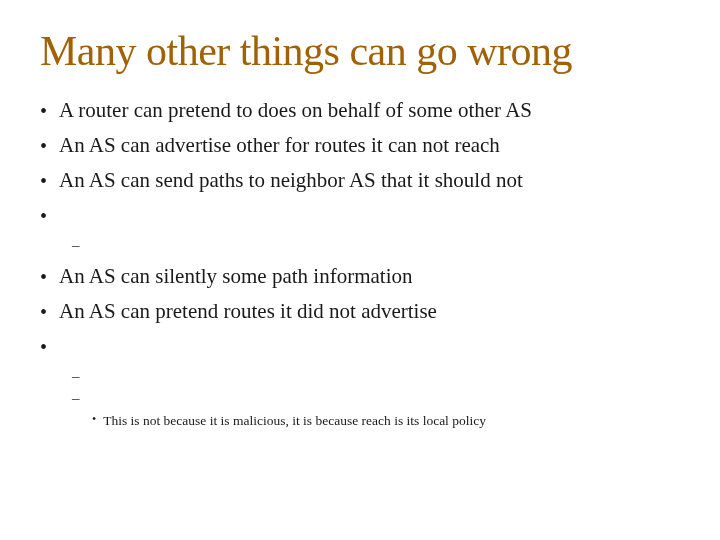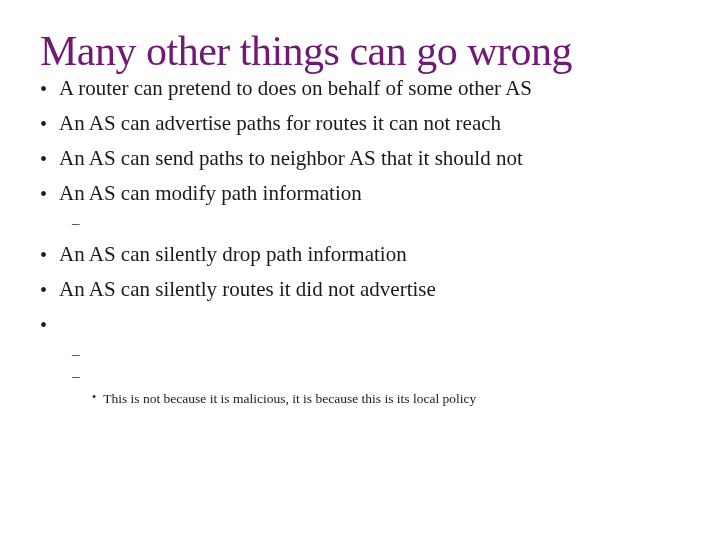--- a/index.html
+++ b/index.html
@@ -11,21 +11,22 @@
       overflow: hidden;
     }
     .slide {
       width: 720px;
       height: 540px;
       padding: 28px 40px 28px 40px;
     }
     .title {
       font-size: 42px;
       font-weight: normal;
-      color: #701a75;
+      color: #a16207;
+      margin-bottom: 22px;
       line-height: 1.1;
       letter-spacing: -0.5px;
     }
     .bullet-list {
       list-style: none;
       padding: 0;
       margin: 0 0 6px 0;
     }
     .bullet-list > li {
       display: flex;
@@ -103,60 +104,59 @@
 <div class="slide">
   <div class="title">Many other things can go wrong</div>
 
   <ul class="bullet-list">
     <li>
       <span class="bullet-dot">•</span>
       <span>A router can pretend to does on behalf of some other AS</span>
     </li>
     <li>
       <span class="bullet-dot">•</span>
-      <span>An AS can advertise paths for routes it can not reach</span>
+      <span>An AS can advertise other for routes it can not reach</span>
     </li>
     <li>
       <span class="bullet-dot">•</span>
       <span>An AS can send paths to neighbor AS that it should not</span>
     </li>
     <li>
       <span class="bullet-dot">•</span>
-      <span>An AS can modify path information</span>
     </li>
   </ul>
 
   <div class="sub-indent">
     <div class="sub-dash">
       <span class="dash">–</span>
     </div>
   </div>
 
   <ul class="bullet2-list">
     <li>
       <span class="bullet-dot">•</span>
-      <span>An AS can silently drop path information</span>
+      <span>An AS can silently some path information</span>
     </li>
     <li>
       <span class="bullet-dot">•</span>
-      <span>An AS can silently routes it did not advertise</span>
+      <span>An AS can pretend routes it did not advertise</span>
     </li>
     <li>
       <span class="bullet-dot">•</span>
     </li>
   </ul>
 
   <div class="sub-indent2">
     <div class="sub-dash">
       <span class="dash">–</span>
     </div>
     <div class="sub-dash">
       <span class="dash">–</span>
     </div>
   </div>
 
   <div class="sub-sub-indent">
     <div class="sub-sub-item">
       <span class="bullet-small">•</span>
-      <span>This is not because it is malicious, it is because this is its local policy</span>
+      <span>This is not because it is malicious, it is because reach is its local policy</span>
     </div>
   </div>
 </div>
 
 </body></html>

